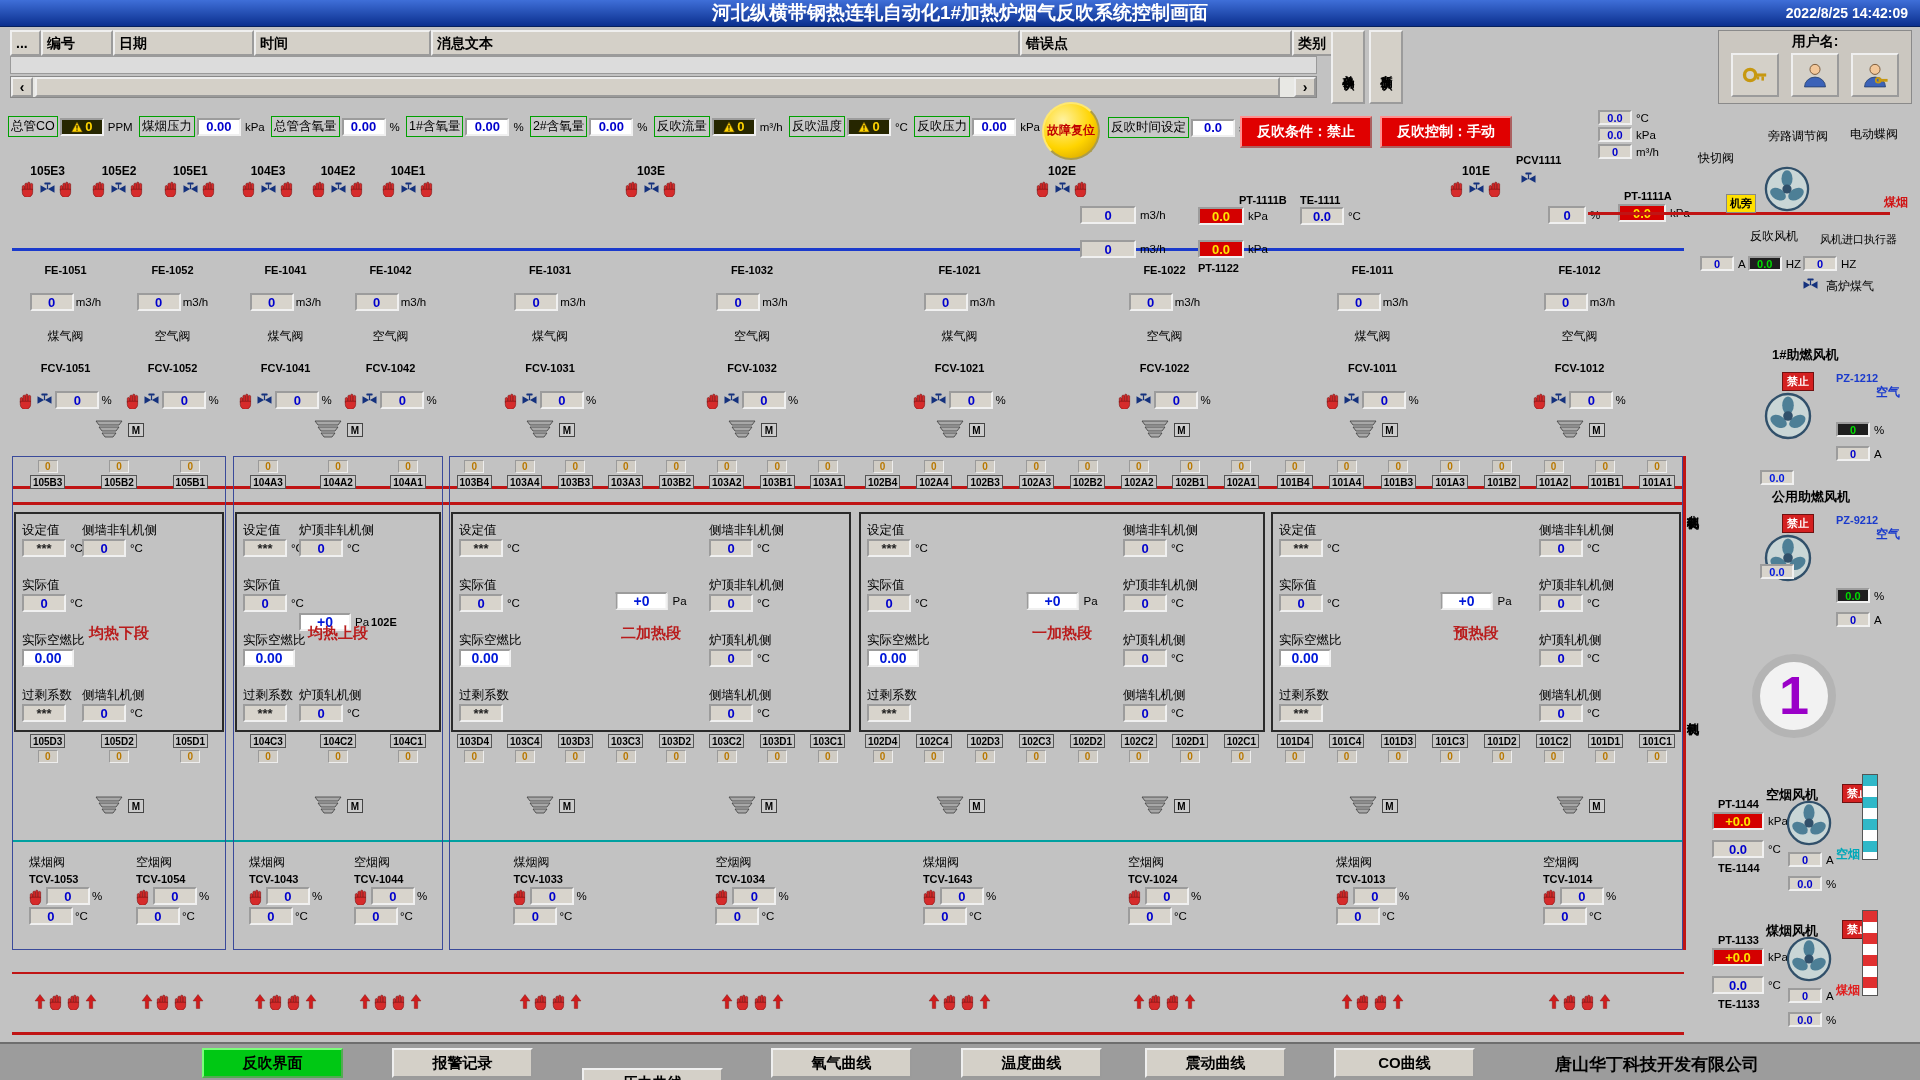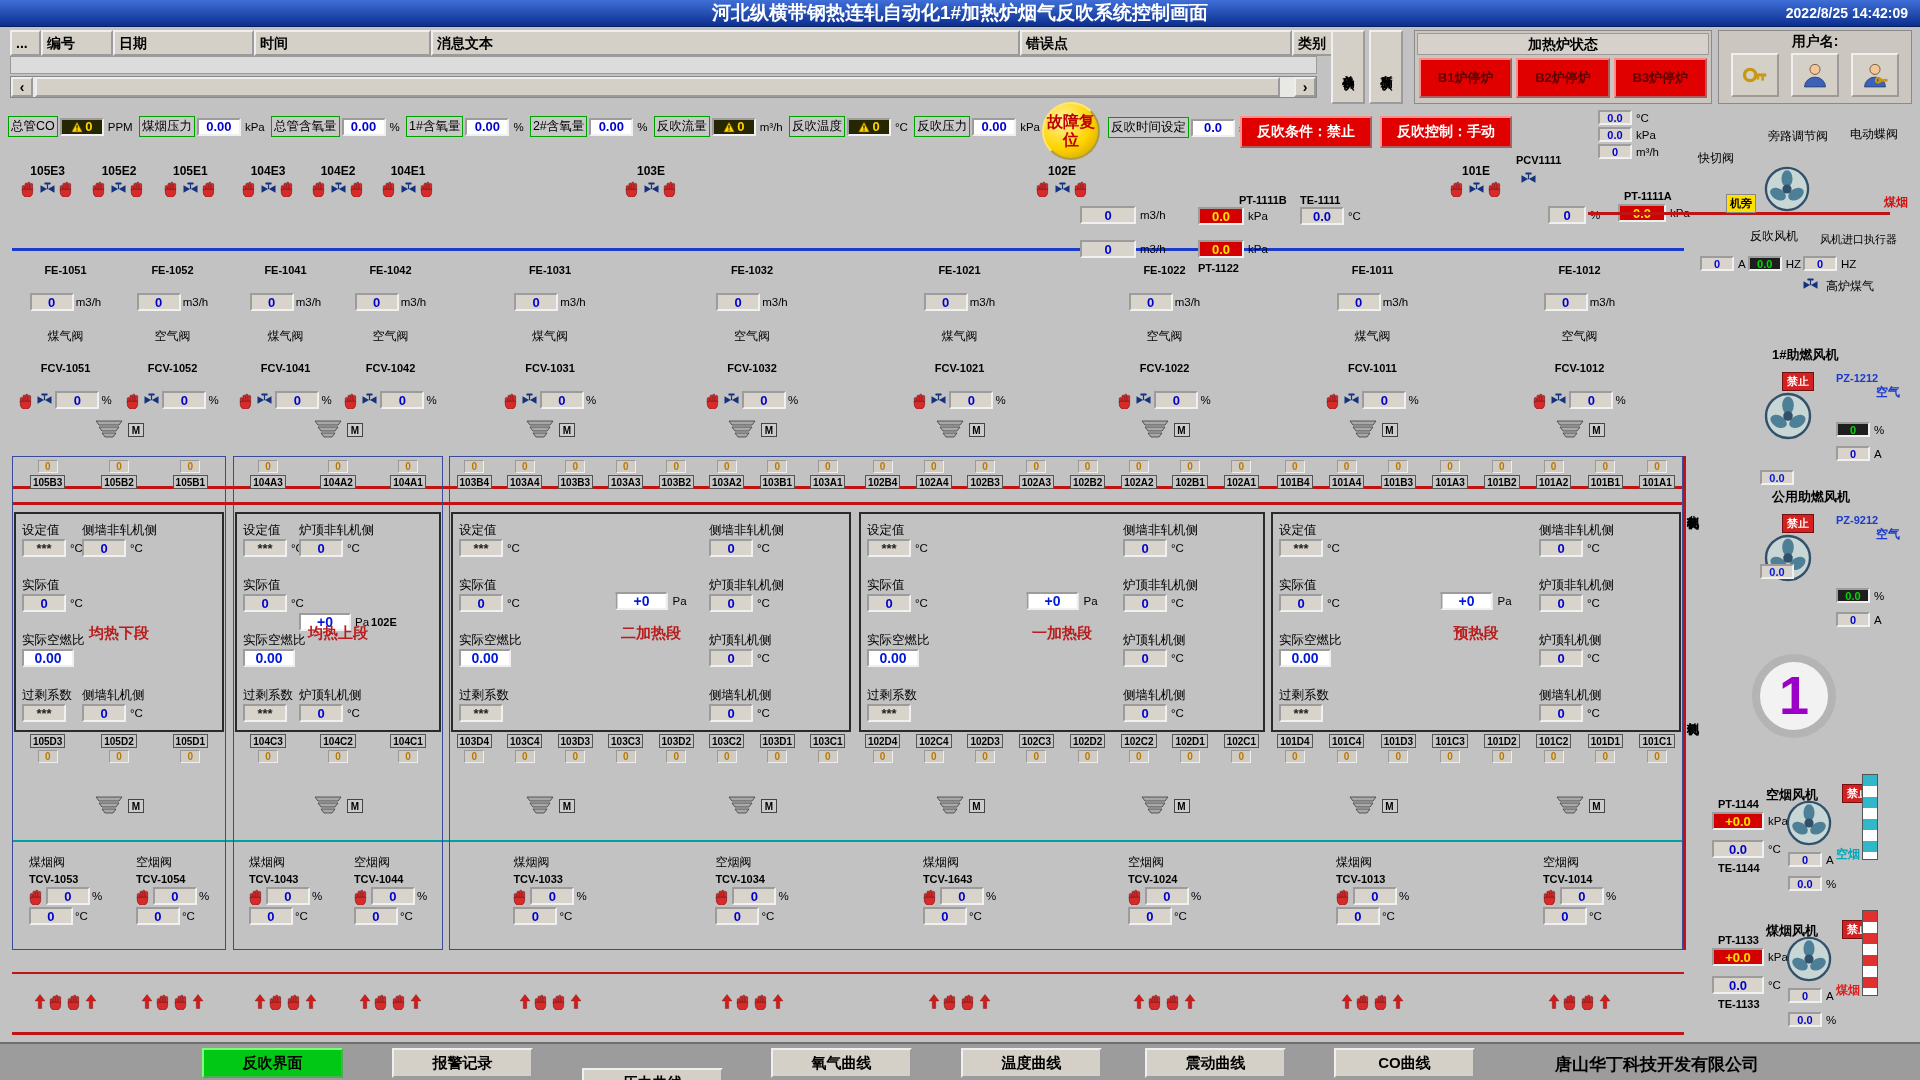--- a/index.html
+++ b/index.html
@@ -35,21 +35,21 @@
 .box.greenv{background:#1e1e1e;color:#00dc00}
 .box.bluev{color:#0018e0}
 .box.star{color:#222}
 .box.small{min-width:34px;height:15px;font-size:11px;line-height:12px}
 .box.ratio{background:#fff;color:#0018d8;font-size:14px;min-width:52px}
 .unit{font-size:11.5px;margin-left:2px;white-space:nowrap}
 .tag{font-size:11px;font-weight:bold;white-space:nowrap}
 .tag.blue{color:#1a3acc}
 .vwrap{display:flex;align-items:center}
 .hrow{display:flex;align-items:center;gap:2px}
-.resetbtn{width:58px;height:58px;border-radius:50%;background:radial-gradient(circle at 35% 30%,#fff2a0,#ffd400 55%,#c89600);border:2px outset #ffe870;color:#c00000;font-weight:bold;font-size:16px;line-height:1.1;cursor:pointer}
+.resetbtn{width:58px;height:58px;border-radius:50%;background:radial-gradient(circle at 35% 30%,#fff2a0,#ffd400 55%,#c89600);border:2px outset #ffe870;color:#c00000;font-weight:bold;font-size:12px;line-height:1.1;cursor:pointer}
 .redbtn{width:132px;height:32px;background:#e00000;color:#fff;font-weight:bold;font-size:14px;border:2px outset #ff9090;cursor:pointer}
 .main{position:absolute;left:0;top:160px;width:1920px;height:882px}
 .zone{position:absolute;top:0;height:880px}
 .zr{position:absolute;left:0;right:0;display:flex;justify-content:space-around;align-items:flex-start}
 .zr.sec{top:4px;height:92px}
 .seccl{display:flex;flex-direction:column;align-items:center;gap:2px}
 .seclbl{font-size:12px;font-weight:bold}
 .irow{display:flex;gap:3px;align-items:center}
 .icn.hand{width:15px;height:17px}
 .icn.valve{width:17px;height:14px}
@@ -115,28 +115,20 @@
       <div class="acol" style="width: 49px;">类别</div>
     </div>
     <div class="alarmlist" style="position: absolute; left: 10px; top: 56px; width: 1307px; height: 18px;"></div>
     <div class="scrollbar" style="position: absolute; left: 10px; top: 76px; width: 1307px; height: 22px;">
       <div class="sarrow">‹</div>
       <div class="sthumb"></div>
       <div class="sarrow" style="margin-left: auto;">›</div>
     </div>
     <button class="ackbtn" style="position: absolute; left: 1331px; top: 30px;">单条确认</button>
     <button class="ackbtn" style="position: absolute; left: 1369px; top: 30px;">所有确认</button>
-    <div class="fspanel" style="position: absolute; left: 1414px; top: 30px; width: 298px; height: 74px;">
-      <div class="fstitle">加热炉状态</div>
-      <div class="fsbtns">
-        <button class="stopbtn">B1炉停炉</button>
-        <button class="stopbtn">B2炉停炉</button>
-        <button class="stopbtn">B3炉停炉</button>
-      </div>
-    </div>
     <div class="userpanel" style="position: absolute; left: 1718px; top: 30px; width: 194px; height: 74px;">
       <div class="userlabel">用户名:</div>
       <div class="uicons">
         <button class="uicobtn">
           <svg viewBox="0 0 20 20" class="icn user">
             <circle cx="6.5" cy="10" r="4" fill="none" stroke="#c79810" stroke-width="2.4"></circle>
             <rect x="10" y="8.9" width="8" height="2.2" fill="#c79810"></rect>
             <rect x="14.6" y="11" width="1.8" height="3" fill="#c79810"></rect>
             <rect x="11.2" y="11" width="1.8" height="2.2" fill="#c79810"></rect>
           </svg>

